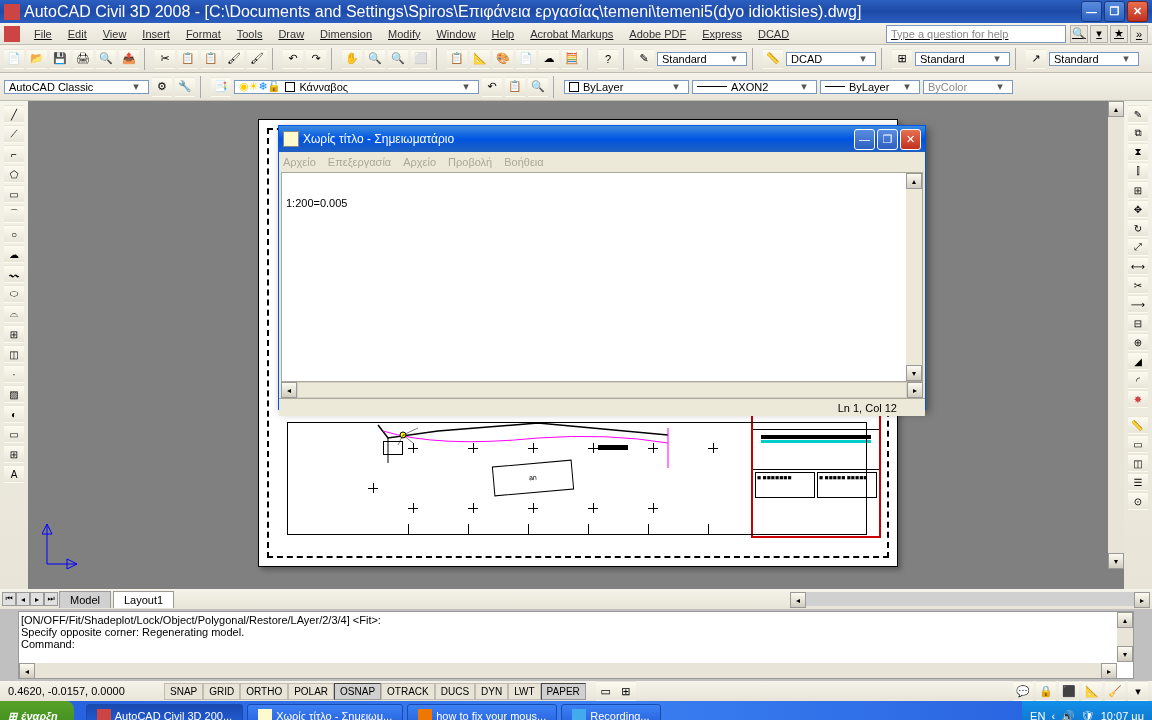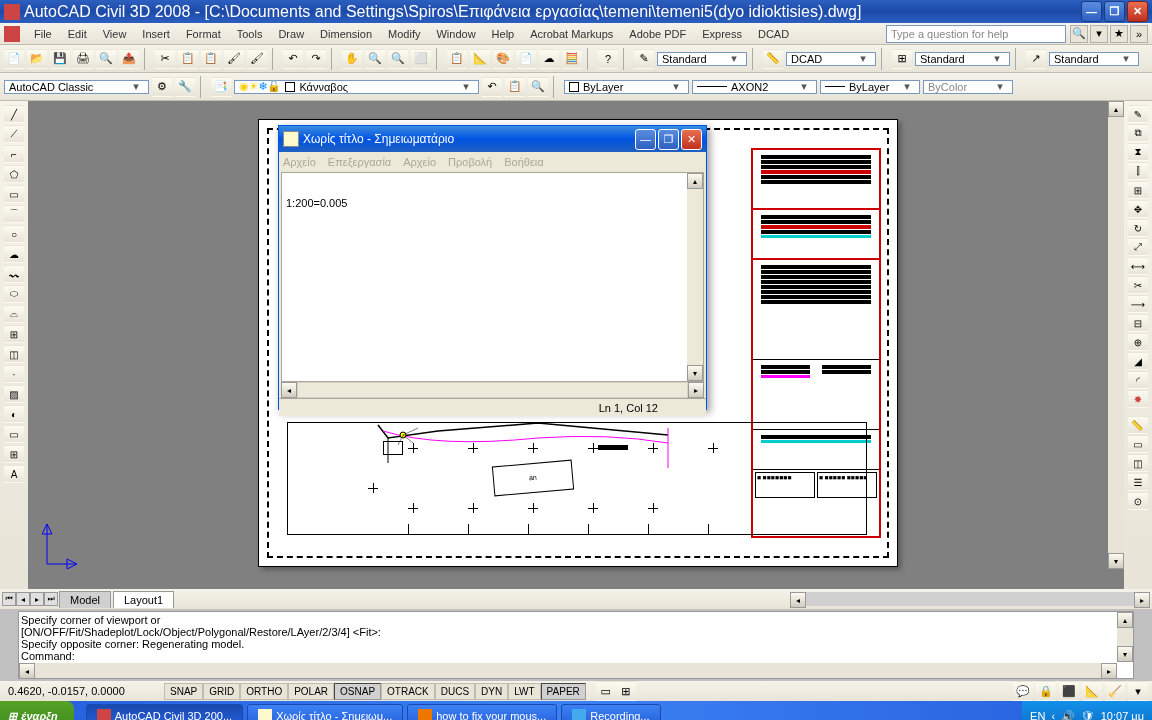--- a/index.html
+++ b/index.html
@@ -19,20 +19,21 @@
     .window-btn { width: 21px; height: 21px; background: linear-gradient(to bottom, #5a8de0, #2c5fc0); border: 1px solid #1a3a80; border-radius: 3px; display: flex; align-items: center; justify-content: center; color: white; font-weight: bold; cursor: pointer; }
     .window-btn.close { background: linear-gradient(to bottom, #e87050, #c03020); border-color: #802010; }
     
     .menubar {
       height: 22px;
       background: linear-gradient(to bottom, #f5f3ea, #e8e4d8);
       display: flex;
       align-items: center;
       padding: 0 4px;
       border-bottom: 1px solid #c0bcb0;
+      text-decoration: underline;
     }
     .menu-icon { width: 16px; height: 16px; background: #c44; margin-right: 6px; }
     .menu-item { padding: 2px 8px; cursor: pointer; color: #333; }
     .help-box { margin-left: auto; width: 180px; height: 18px; border: 1px solid #7a98bf; background: white; padding: 0 4px; color: #888; display: flex; align-items: center; }
     .menu-extra { display: flex; gap: 2px; margin-left: 4px; }
     .menu-extra-btn { width: 18px; height: 18px; border: 1px solid #b0b0b0; background: #e8e4d8; display: flex; align-items: center; justify-content: center; }
     
     .toolbar {
       height: 28px;
       background: linear-gradient(to bottom, #f5f3ea, #e8e4d8);
@@ -122,21 +123,21 @@
       border: 2px solid #c00;
     }
     .tb-line { height: 4px; background: #000; margin: 1px 4px; }
     .tb-line-red { height: 4px; background: #c00; margin: 1px 4px; }
     .tb-line-cyan { height: 3px; background: #0cc; margin: 1px 4px; }
     
     .notepad {
       position: absolute;
       left: 250px;
       top: 24px;
-      width: 429px;
+      width: 648px;
       height: 285px;
       background: #ece9d8;
       border: 1px solid #0054e3;
       box-shadow: 3px 3px 8px rgba(0,0,0,0.4);
     }
     .np-title {
       height: 26px;
       background: linear-gradient(to bottom, #3c8cde, #0054e3, #2060c0);
       display: flex;
       align-items: center;
@@ -166,21 +167,21 @@
       font-family: 'Courier New', monospace;
       font-size: 36px;
       color: #000;
       overflow: hidden;
       position: relative;
     }
     .np-scroll-v { position: absolute; right: 0; top: 0; bottom: 0; width: 16px; background: #ece9d8; }
     .np-scroll-h { height: 16px; background: #ece9d8; margin: 0 2px; display: flex; }
     .np-scroll-h .track { flex: 1; background: #ece9d8; border: 1px solid #d4d0c8; }
     .np-status { height: 18px; background: #ece9d8; border-top: 1px solid #aca899; display: flex; align-items: center; padding: 0 8px; }
-    .np-status-text { margin-left: auto; margin-right: 40px; }
+    .np-status-text { margin-left: auto; margin-right: 20px; }
     
     .tab-bar {
       height: 20px;
       background: linear-gradient(to bottom, #f5f3ea, #e8e4d8);
       display: flex;
       align-items: center;
       padding: 0 2px;
     }
     .tab-nav { width: 14px; height: 14px; border: 1px solid #999; background: #e0e0e0; display: flex; align-items: center; justify-content: center; font-size: 8px; }
     .tab { padding: 2px 10px; background: #fff; border: 1px solid #999; border-bottom: none; margin: 0 1px; cursor: pointer; }
@@ -609,21 +610,20 @@
   <div class="hscroll-wide">
     <div class="hscroll-track">
       <div class="scroll-arrow">◂</div>
       <div style="flex:1;background:#d0d0d0"></div>
       <div class="scroll-arrow">▸</div>
     </div>
   </div>
 </div>
 
 <div class="command-area">
-  <div>Specify corner of viewport or</div>
   <div>[ON/OFF/Fit/Shadeplot/Lock/Object/Polygonal/Restore/LAyer/2/3/4] &lt;Fit&gt;:</div>
   <div>Specify opposite corner: Regenerating model.</div>
   <div>Command:</div>
   <div class="cmd-scroll">
     <div class="scroll-arrow" style="position:absolute;top:0">▴</div>
     <div class="scroll-arrow" style="position:absolute;bottom:0">▾</div>
   </div>
   <div class="cmd-hscroll">
     <div class="scroll-arrow">◂</div>
     <div style="flex:1"></div>

